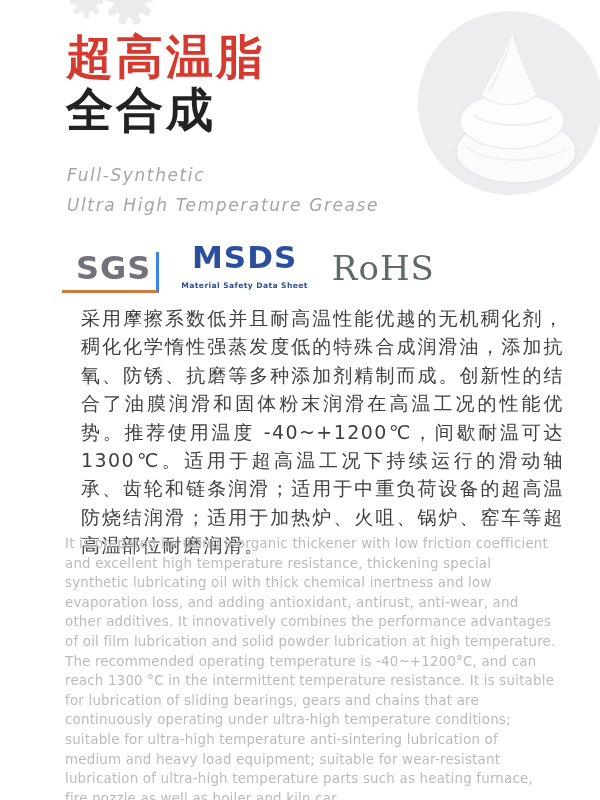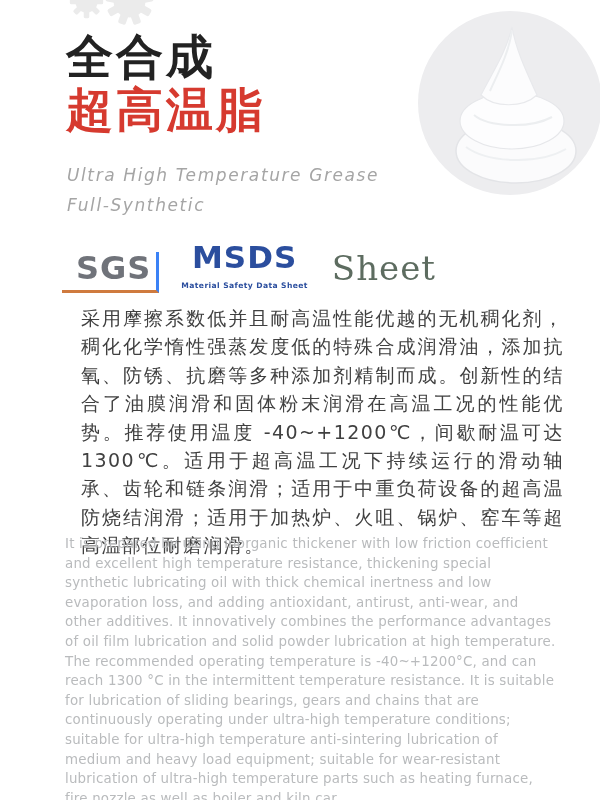--- a/index.html
+++ b/index.html
@@ -100,35 +100,35 @@
       <ellipse cx="98" cy="140" rx="60" ry="32" fill="#fbfbfc" stroke="#e3e4e7" stroke-width="1.5"></ellipse>
       <ellipse cx="94" cy="110" rx="52" ry="28" fill="#fdfdfe" stroke="#e6e7ea" stroke-width="1.2"></ellipse>
       <path d="M94,16 C98,40 110,64 119,84 C105,97 76,97 63,84 C74,62 88,42 94,16 Z" fill="#fcfcfd" stroke="#e8e9ec" stroke-width="1.2"></path>
       <path d="M94,20 C90,44 80,62 72,80" fill="none" stroke="#eceef0" stroke-width="2"></path>
       <path d="M56,104 C70,116 112,118 134,106" fill="none" stroke="#eceef0" stroke-width="2"></path>
       <path d="M48,136 C70,152 120,154 148,138" fill="none" stroke="#eef0f2" stroke-width="2"></path>
     </svg>
   </div>
 
   <h1 class="title-block" style="margin:0;">
+    <span class="title-zh red">超高温脂</span>
     <span class="title-zh">全合成</span>
-    <span class="title-zh red">超高温脂</span>
   </h1>
   <div class="subtitle-block">
+    <div>Full-Synthetic</div>
     <div>Ultra High Temperature Grease</div>
-    <div>Full-Synthetic</div>
   </div>
 
   <div class="badges">
     <div class="badge-sgs">
       <span class="sgs-text">SGS</span>
     </div>
     <div class="badge-msds">
       <div class="msds-text">MSDS</div>
       <div class="msds-sub">Material Safety Data Sheet</div>
     </div>
-    <div class="badge-rohs">Sheet</div>
+    <div class="badge-rohs">RoHS</div>
   </div>
 
   <p class="desc-zh">采用摩擦系数低并且耐高温性能优越的无机稠化剂，稠化化学惰性强蒸发度低的特殊合成润滑油，添加抗氧、防锈、抗磨等多种添加剂精制而成。创新性的结合了油膜润滑和固体粉末润滑在高温工况的性能优势。推荐使用温度 -40~+1200℃，间歇耐温可达 1300℃。适用于超高温工况下持续运行的滑动轴承、齿轮和链条润滑；适用于中重负荷设备的超高温防烧结润滑；适用于加热炉、火咀、锅炉、窑车等超高温部位耐磨润滑。</p>
   <p class="desc-en">It is prepared by using inorganic thickener with low friction coefficient and excellent high temperature resistance, thickening special synthetic lubricating oil with thick chemical inertness and low evaporation loss, and adding antioxidant, antirust, anti-wear, and other additives. It innovatively combines the performance advantages of oil film lubrication and solid powder lubrication at high temperature. The recommended operating temperature is -40~+1200°C, and can reach 1300 °C in the intermittent temperature resistance. It is suitable for lubrication of sliding bearings, gears and chains that are continuously operating under ultra-high temperature conditions; suitable for ultra-high temperature anti-sintering lubrication of medium and heavy load equipment; suitable for wear-resistant lubrication of ultra-high temperature parts such as heating furnace, fire nozzle as well as boiler and kiln car.</p>
 
 </div>
 
 </body></html>

